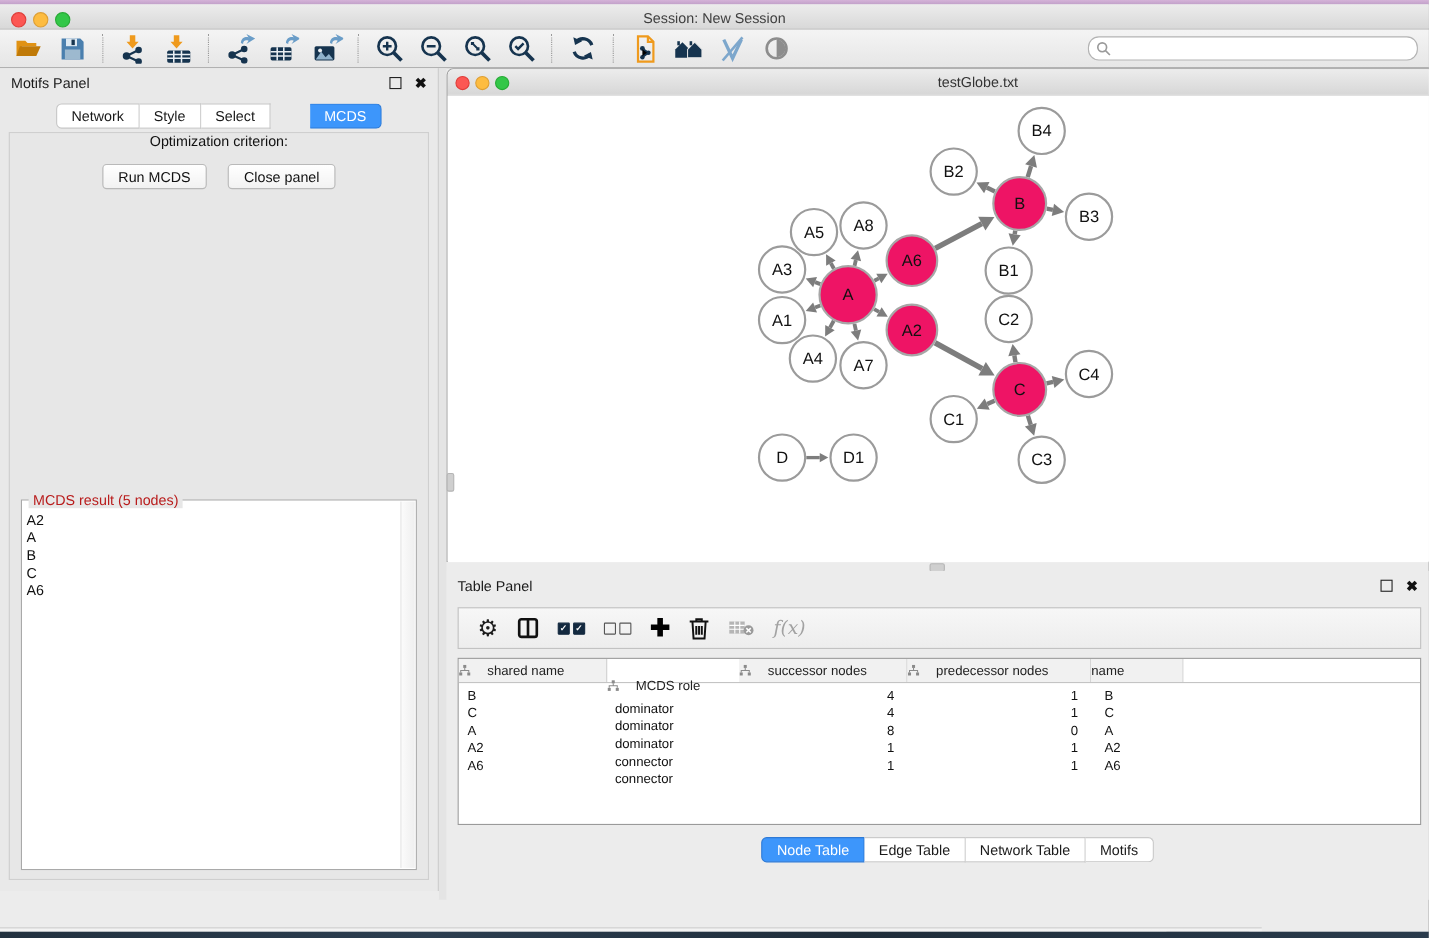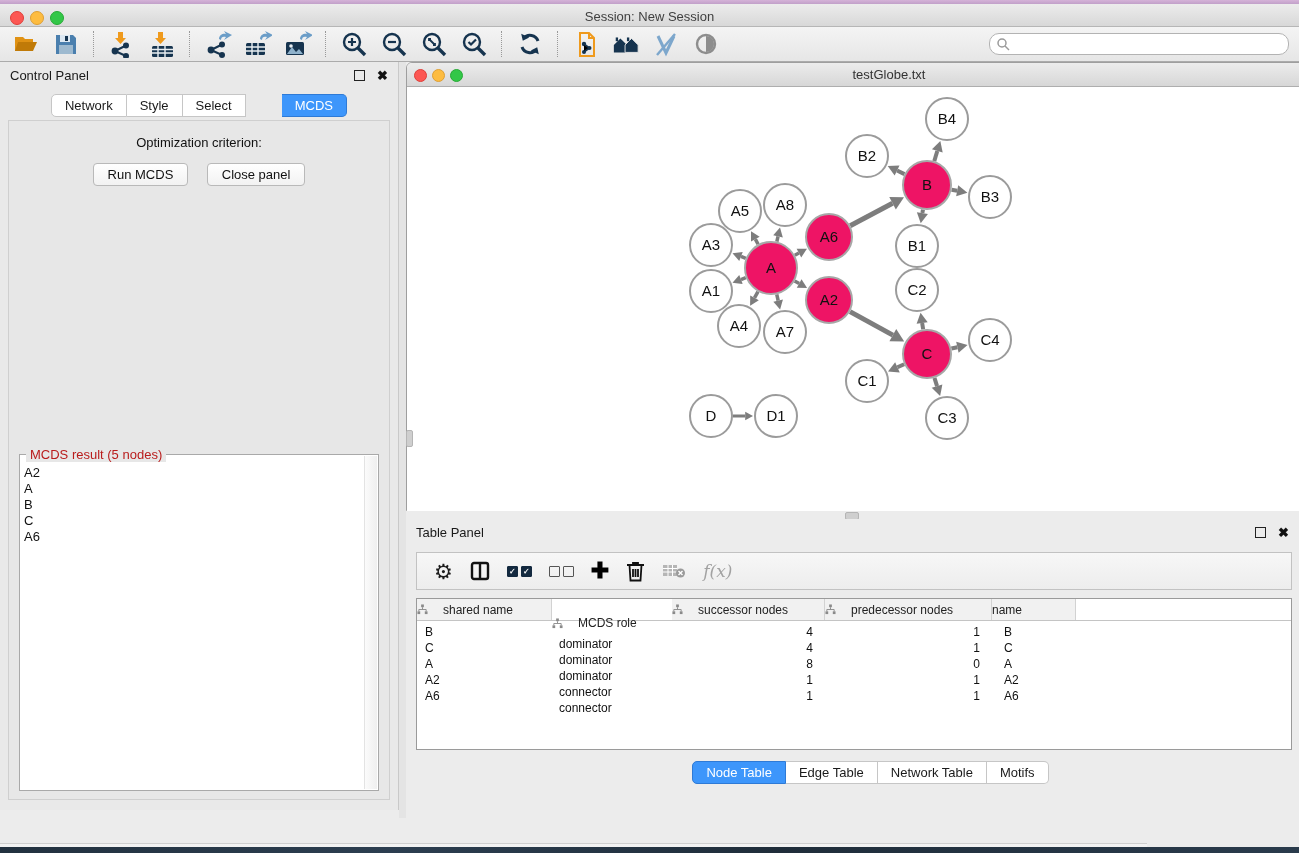--- a/index.html
+++ b/index.html
@@ -31,21 +31,21 @@
   .panel-head .spacer{flex:1;}
   .win-sq{width:9px;height:9px;border:1.5px solid #222;margin-right:12px;}
   .win-x{font-size:13px;font-weight:bold;color:#111;line-height:1;}
   .seg{display:inline-flex;}
   .seg .tab{background:#fff;border:1px solid #c6c6c6;border-left:none;padding:3px 13px;font-size:13px;color:#1a1a1a;}
   .seg .tab:first-child{border-left:1px solid #c6c6c6;border-radius:5px 0 0 5px;}
   .seg .tab:last-child{border-radius:0 5px 5px 0;}
   .seg .tab.active{background:#3d96fb;border-color:#2e7ad6;color:#fff;margin-left:36px;}
   #cp-tabs{position:absolute;left:0;right:0;top:32px;text-align:center;}
   #cp-content{position:absolute;left:8px;right:8px;top:58px;bottom:10px;border:1px solid #cfcfcf;background:#e7e7e7;}
-  #opt-label{margin-top:14px;text-align:center;font-size:13px;color:#111;}
+  #opt-label{text-align:center;font-size:13px;color:#111;}
   #criterion{margin:10px auto 0;width:313px;height:24px;background:#fff;border:1px solid #b4b4b4;border-radius:4px;
     display:flex;align-items:center;box-sizing:border-box;}
   #criterion .val{flex:1;font-size:13px;padding-left:8px;color:#111;white-space:nowrap;overflow:hidden;}
   #criterion .stepper{width:19px;height:22px;border-radius:3px;background:linear-gradient(#6fb0f8,#2a7bf0);
     display:flex;flex-direction:column;align-items:center;justify-content:center;color:#fff;font-size:7px;line-height:6px;}
   #cp-buttons{margin-top:13px;text-align:center;}
   .btn{display:inline-block;background:linear-gradient(#ffffff,#f2f2f2);border:1px solid #b9b9b9;border-radius:4px;
     padding:3px 14px;font-size:13px;color:#111;margin:0 7px;}
   #mcds-group{position:absolute;left:10px;right:10px;top:333px;bottom:8px;border:1px solid #a9a9a9;background:#fff;}
   #mcds-legend{position:absolute;top:-8px;left:6px;background:#e7e7e7;padding:0 4px;font-size:13px;color:#b91c1c;}
@@ -260,21 +260,21 @@
             <circle cx="6" cy="6" r="4" fill="none" stroke="#9a9a9a" stroke-width="1.5"></circle>
             <path stroke="#9a9a9a" stroke-width="1.5" d="M9 9l4 4"></path>
           </svg>
         <input id="search-input" placeholder="" style="">
       </div>
     </div>
   </div>
 
   <div id="control-panel">
     <div class="panel-head">
-      <span>Control Panel</span>
+      <span>Motifs Panel</span>
       <span class="spacer"></span>
       <span class="win-sq"></span>
       <span class="win-x">✖</span>
     </div>
     <div id="cp-tabs">
       <div class="seg">
         <span class="tab">Network</span>
         <span class="tab">Style</span>
         <span class="tab">Select</span>
         <span class="tab active">MCDS</span>

